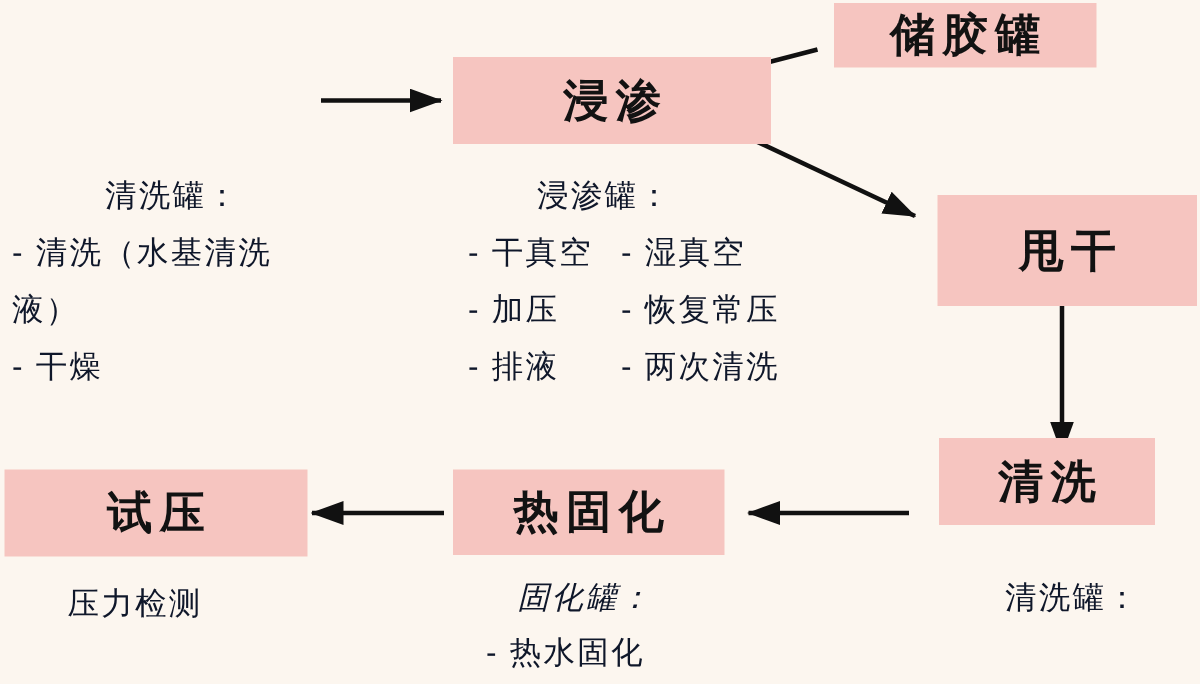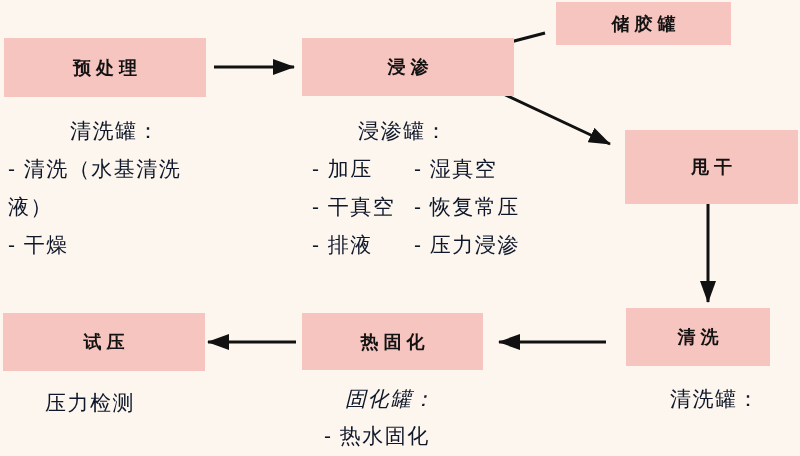--- a/index.html
+++ b/index.html
@@ -16,21 +16,21 @@
   }
   .edges{
     position:absolute;left:0;top:0;width:800px;height:456px;
     pointer-events:none;
   }
   .node{
     position:absolute;
     background:#f6c5c0;
     display:flex;align-items:center;justify-content:center;
     font-weight:700;
-    font-size:18px;
+    font-size:30px;
     letter-spacing:5px;
     text-indent:5px;
     color:#121212;
     white-space:nowrap;
   }
   .note{
     position:absolute;
     font-size:21px;
     letter-spacing:1.5px;
     line-height:38px;
@@ -63,37 +63,34 @@
       </marker>
     </defs>
     <line x1="214" y1="67" x2="294" y2="67" stroke="#111111" stroke-width="3" marker-end="url(#ah)"></line>
     <line x1="491" y1="47" x2="545" y2="33" stroke="#111111" stroke-width="3"></line>
     <line x1="493" y1="89" x2="610" y2="144" stroke="#111111" stroke-width="3" marker-end="url(#ah)"></line>
     <line x1="708" y1="196" x2="708" y2="302" stroke="#111111" stroke-width="3" marker-end="url(#ah)"></line>
     <line x1="606" y1="342" x2="499" y2="342" stroke="#111111" stroke-width="3" marker-end="url(#ah)"></line>
     <line x1="296" y1="342" x2="208" y2="342" stroke="#111111" stroke-width="3" marker-end="url(#ah)"></line>
   </svg>
 
-  <div class="node" style="left:4px;top:38px;width:202px;height:59px">
-    <span>预处理</span>
-  </div>
 
   <div class="node" style="left:302px;top:38px;width:212px;height:58px">
     <span>浸渗</span>
   </div>
 
   <div class="node" style="left:556px;top:2px;width:175px;height:43px">
     <span>储胶罐</span>
   </div>
 
   <div class="node" style="left:625px;top:130px;width:173px;height:74px">
     <span>甩干</span>
   </div>
 
-  <div class="node" style="left:626px;top:308px;width:144px;height:58px">
+  <div class="node" style="left:626px;top:292px;width:144px;height:58px">
     <span>清洗</span>
   </div>
 
   <div class="node" style="left:302px;top:313px;width:181px;height:57px">
     <span>热固化</span>
   </div>
 
   <div class="node" style="left:3px;top:313px;width:202px;height:58px">
     <span>试压</span>
   </div>
@@ -102,28 +99,28 @@
     <div class="title">清洗罐：</div>
     <div>- 清洗（水基清洗</div>
     <div>液）</div>
     <div>- 干燥</div>
   </div>
 
   <div class="note nt-impregnate">
     <div class="title">浸渗罐：</div>
     <div class="cols">
       <div class="col first">
+        <div>- 干真空</div>
         <div>- 加压</div>
-        <div>- 干真空</div>
         <div>- 排液</div>
       </div>
       <div class="col">
         <div>- 湿真空</div>
         <div>- 恢复常压</div>
-        <div>- 压力浸渗</div>
+        <div>- 两次清洗</div>
       </div>
     </div>
   </div>
 
   <div class="note nt-wash">
     <div class="title">清洗罐：</div>
   </div>
 
   <div class="note nt-cure">
     <div class="title">固化罐：</div>

